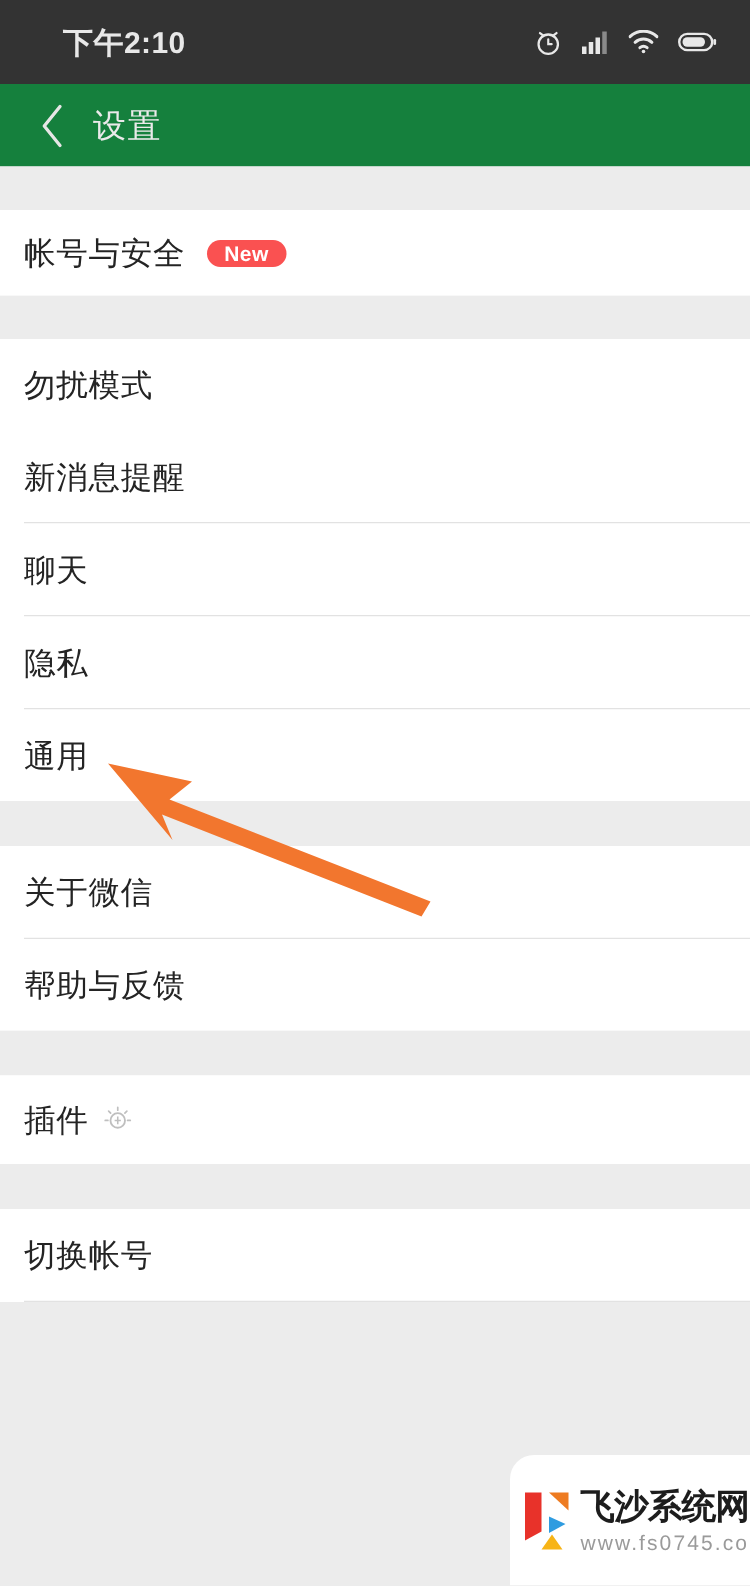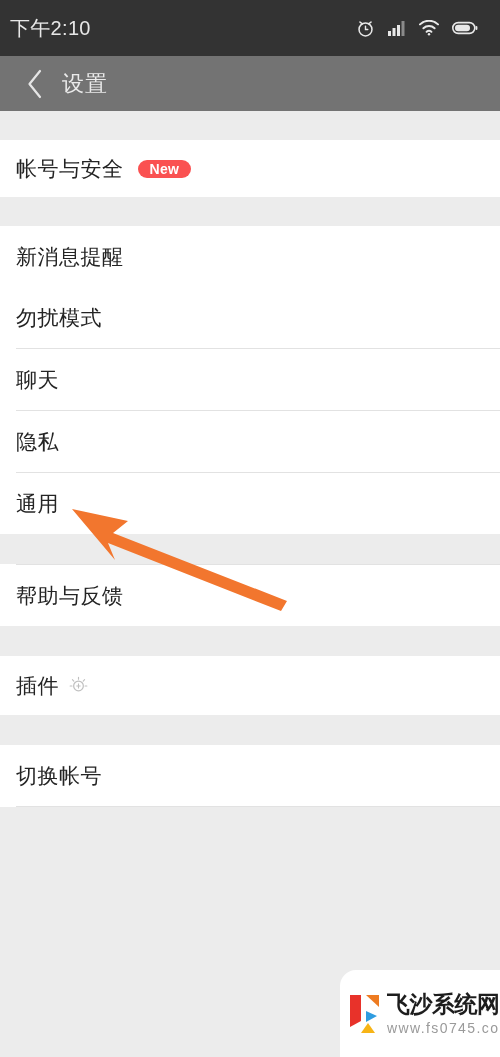--- a/index.html
+++ b/index.html
@@ -15,39 +15,40 @@
     position: relative;
   }
 
   
   .statusbar {
     height: 56px;
     background: #333333;
     display: flex;
     align-items: center;
     justify-content: space-between;
-    padding: 0 22px 0 10px;
+    padding: 0 22px 0 42px;
     box-sizing: border-box;
+    font-weight: bold;
   }
   .status-time {
     color: #e8e8e8;
     font-size: 20px;
     letter-spacing: 0.3px;
   }
   .status-icons {
     display: flex;
     align-items: center;
     gap: 13px;
   }
   .status-icons svg { display: block; }
 
   
   .titlebar {
     height: 55px;
-    background: #737373;
+    background: #15803d;
     display: flex;
     align-items: center;
     padding-left: 16px;
     box-sizing: border-box;
   }
   .back-btn {
     width: 38px;
     height: 40px;
     display: flex;
     align-items: center;
@@ -228,42 +229,45 @@
     <div class="row" style="height:57px">
       <span class="row-label">帐号与安全</span>
       <span class="badge-new">New</span>
     </div>
   </div>
 
   <div class="gap" style="height:29px"></div>
 
   <div class="group">
     <div class="row">
+      <span class="row-label">勿扰模式</span>
+    </div>
+    <div class="row">
       <span class="row-label">新消息提醒</span>
     </div>
-    <div class="row">
-      <span class="row-label">勿扰模式</span>
-    </div>
     <div class="divider"></div>
     <div class="row">
       <span class="row-label">聊天</span>
     </div>
     <div class="divider"></div>
     <div class="row">
       <span class="row-label">隐私</span>
     </div>
     <div class="divider"></div>
     <div class="row">
       <span class="row-label">通用</span>
     </div>
   </div>
 
   <div class="gap" style="height:30px"></div>
 
   <div class="group">
+    <div class="row">
+      <span class="row-label">关于微信</span>
+    </div>
     <div class="divider"></div>
     <div class="row">
       <span class="row-label">帮助与反馈</span>
     </div>
   </div>
 
   <div class="gap" style="height:30px"></div>
 
   <div class="group">
     <div class="row" style="height:59px">

